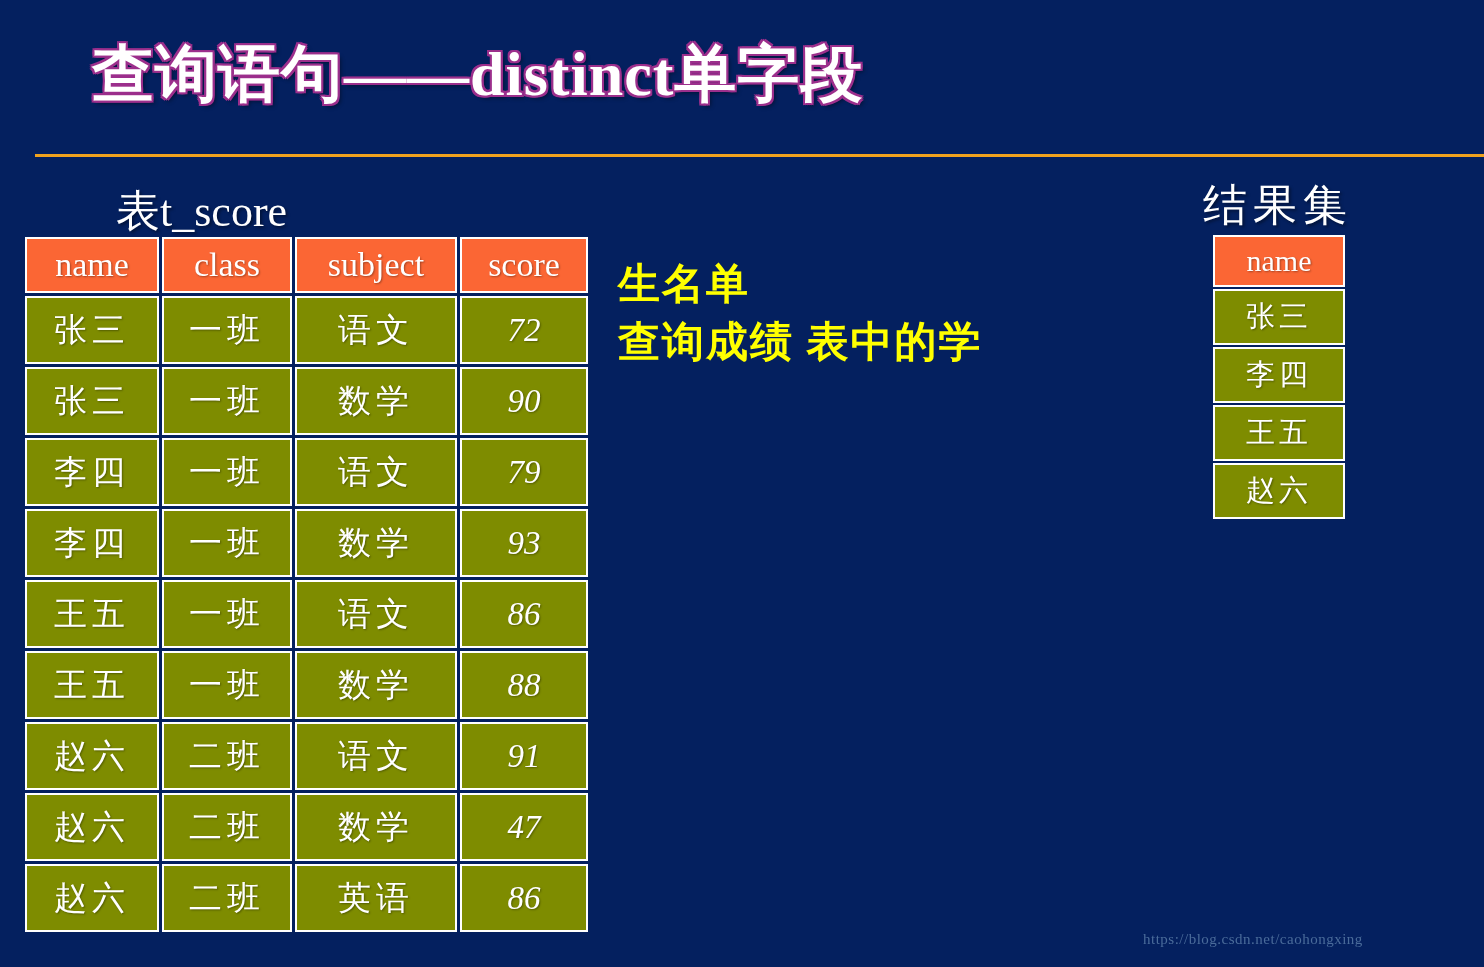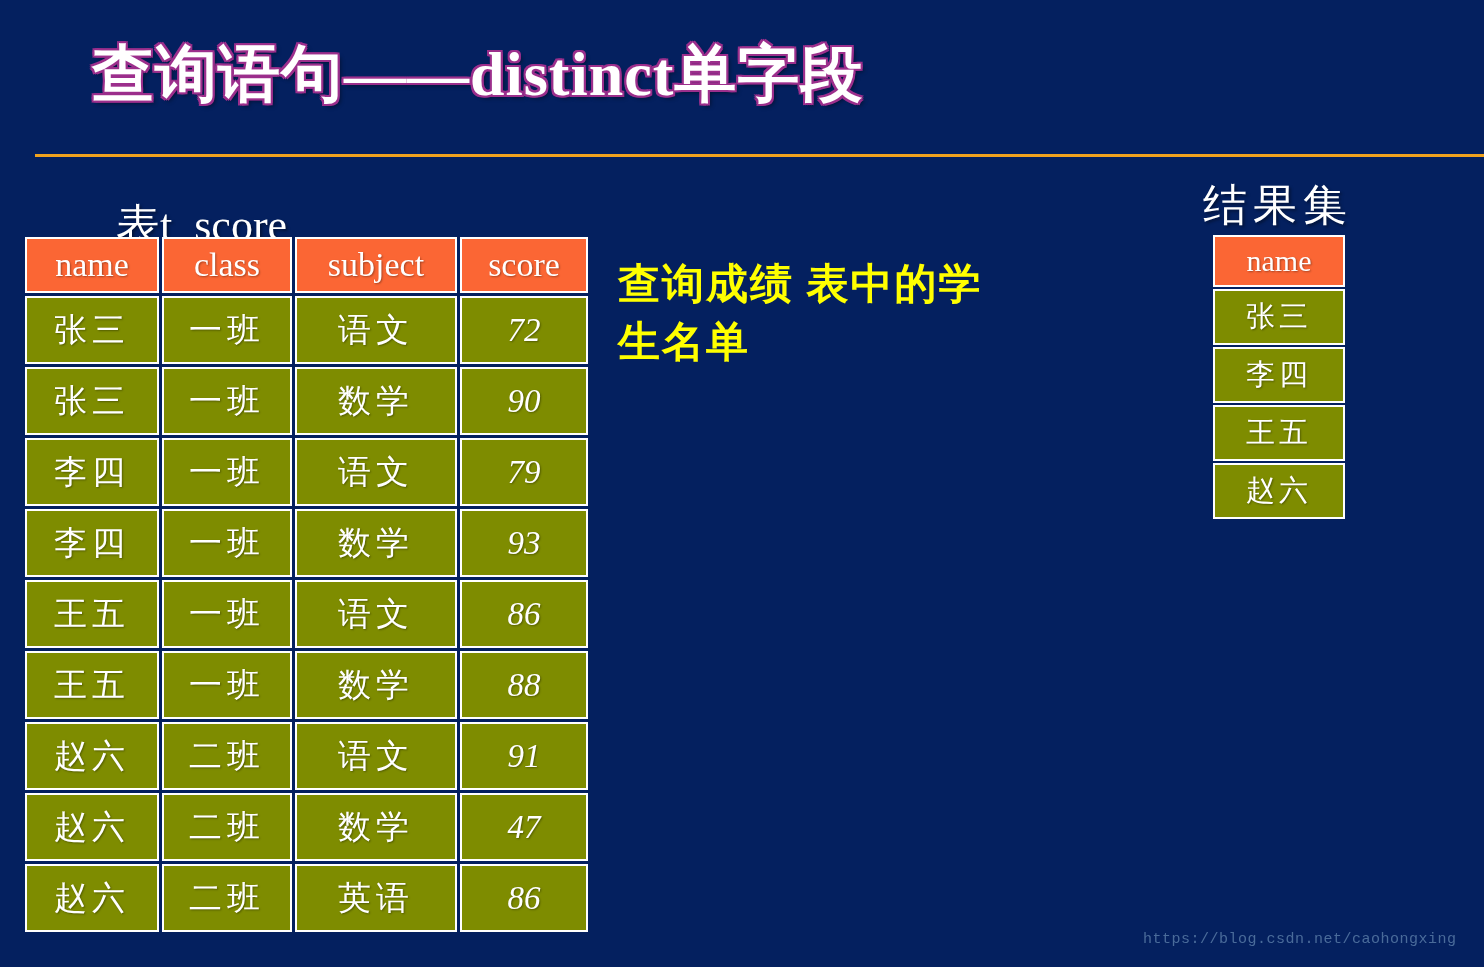--- a/index.html
+++ b/index.html
@@ -47,21 +47,21 @@
 
   
   .caption {
     position: absolute;
     color: #ffffff;
     font-family: "Liberation Serif", "DejaVu Serif", serif;
     font-size: 44px;
     white-space: nowrap;
     text-shadow: 2px 2px 3px rgba(0,0,0,0.4);
   }
-  #caption-source { left: 116px; top: 196px; font-family: Liberation Serif, serif; }
+  #caption-source { left: 116px; top: 182px; font-family: Liberation Serif, serif; }
   #caption-result { left: 1203px; top: 176px; letter-spacing: 6px; }
 
   
   #source-table {
     position: absolute;
     left: 22px;
     top: 234px;
     width: 566px;
     border-collapse: separate;
     border-spacing: 3px;
@@ -151,21 +151,21 @@
     font-size: 29px;
     letter-spacing: 4px;
   }
 
   
   #watermark {
     position: absolute;
     left: 1143px;
     top: 931px;
     color: #4a6b9a;
-    font-family: Liberation Mono, monospace;
+    font-family: Liberation Serif, serif;
     font-size: 15px;
     letter-spacing: 0.5px;
     white-space: nowrap;
   }
 </style>
 </head>
 <body>
 
 <div id="slide">
 
@@ -242,22 +242,22 @@
       <tr>
         <td>赵六</td>
         <td>二班</td>
         <td>英语</td>
         <td class="score-cell">86</td>
       </tr>
     </tbody>
   </table>
 
   <div id="desc">
+    <div>生名单</div>
     <div>查询成绩 表中的学</div>
-    <div>生名单</div>
   </div>
 
   <div id="sql">
   </div>
 
   <div class="caption" id="caption-result">结果集</div>
 
   <table id="result-table">
     <thead>
       <tr>

